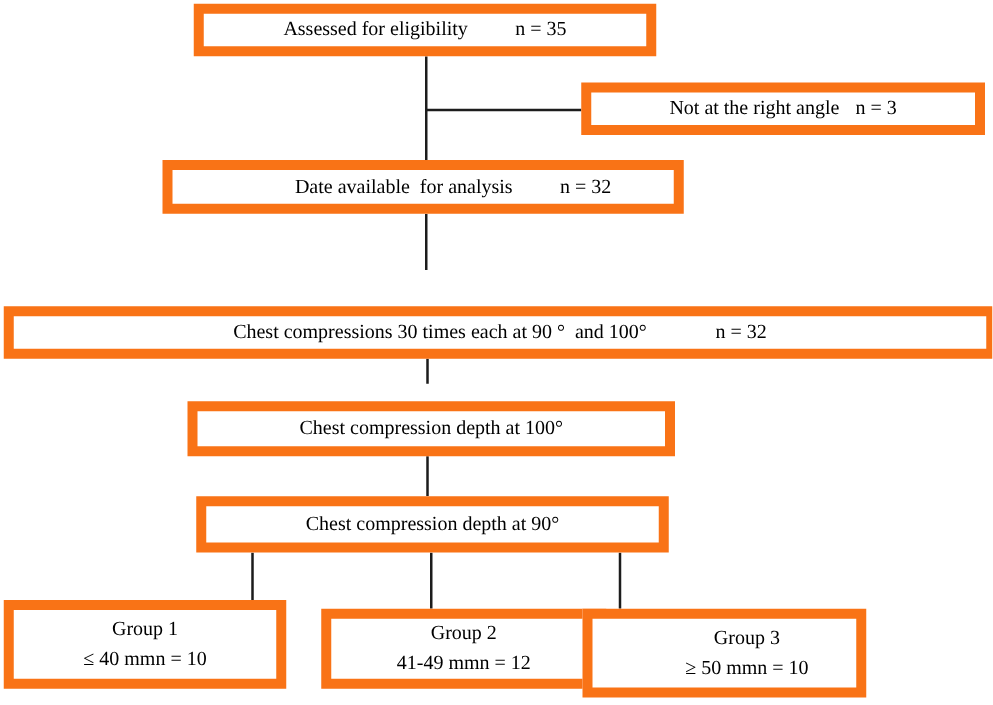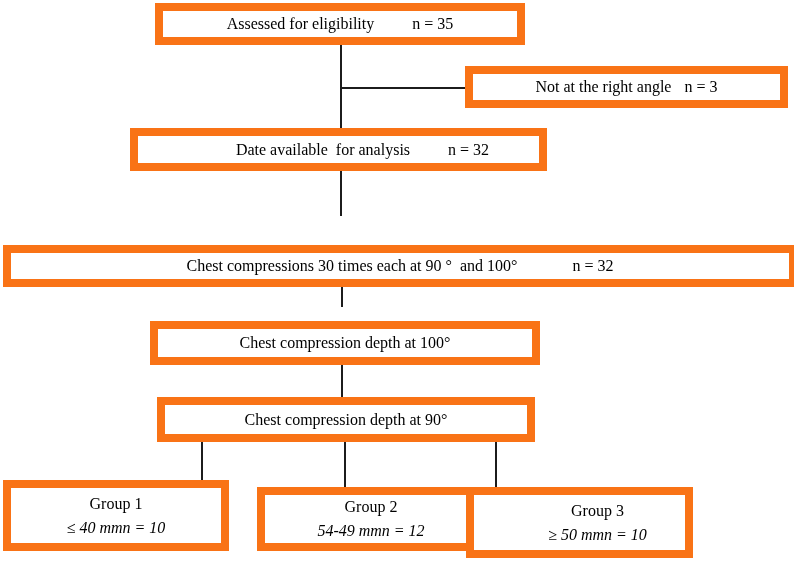--- a/index.html
+++ b/index.html
@@ -33,21 +33,20 @@
   .gap28 { gap: 28px; }
   .gap55 { gap: 55px; }
   .group {
     flex-direction: column;
     justify-content: center;
     gap: 6px;
   }
   .group .grow {
     display: flex;
     justify-content: center;
-    font-style: italic;
   }
   .line {
     position: absolute;
     background: #1c1c1c;
   }
   .v { width: 2px; }
   .h { height: 2px; }
 </style>
 </head>
 <body>
@@ -95,21 +94,21 @@
     <div class="gtitle">Group 1</div>
     <div class="grow">
       <span>≤ 40 mm</span>
       <span>n = 10</span>
     </div>
   </div>
 
   <div class="box group" style="left:233px; top:487px; width:228px; height:64px;margin-left:24px;">
     <div class="gtitle">Group 2</div>
     <div class="grow">
-      <span>54-49 mm</span>
+      <span>41-49 mm</span>
       <span>n = 12</span>
     </div>
   </div>
 
   <div class="box group" style="left:466px; top:487px; width:227px; height:71px;padding-left:36px;">
     <div class="gtitle">Group 3</div>
     <div class="grow">
       <span>≥ 50 mm</span>
       <span>n = 10</span>
     </div>

